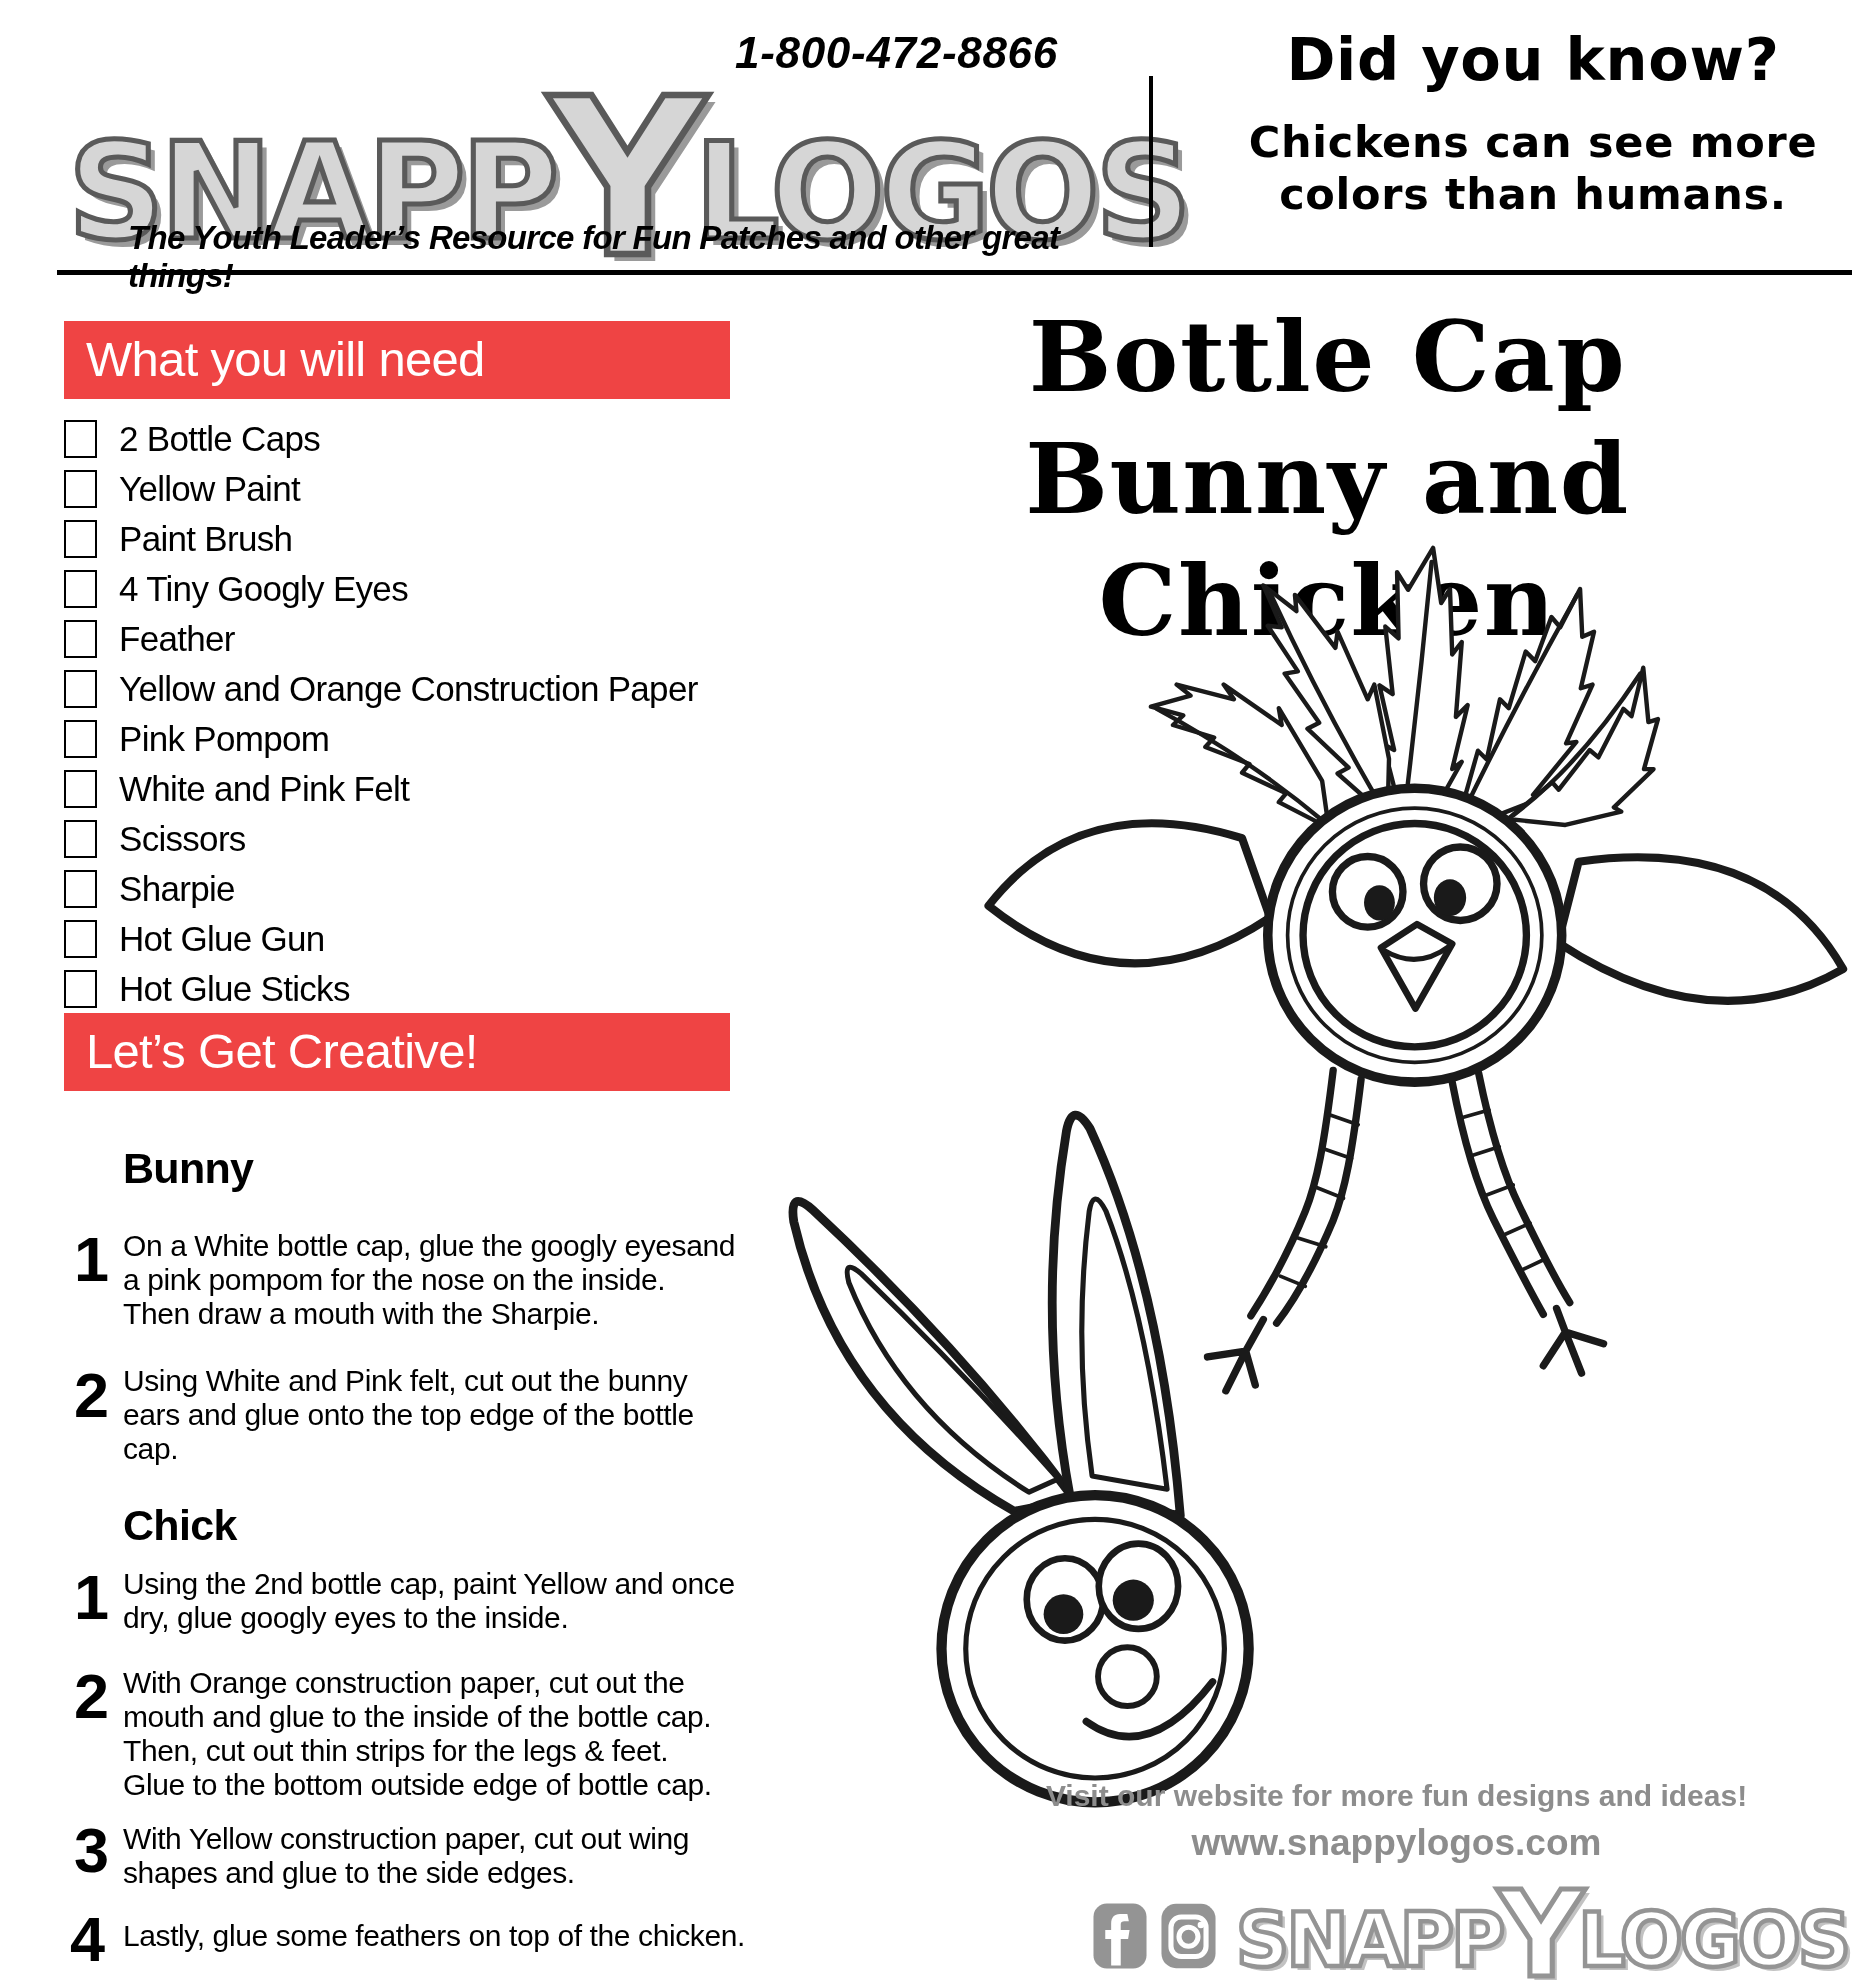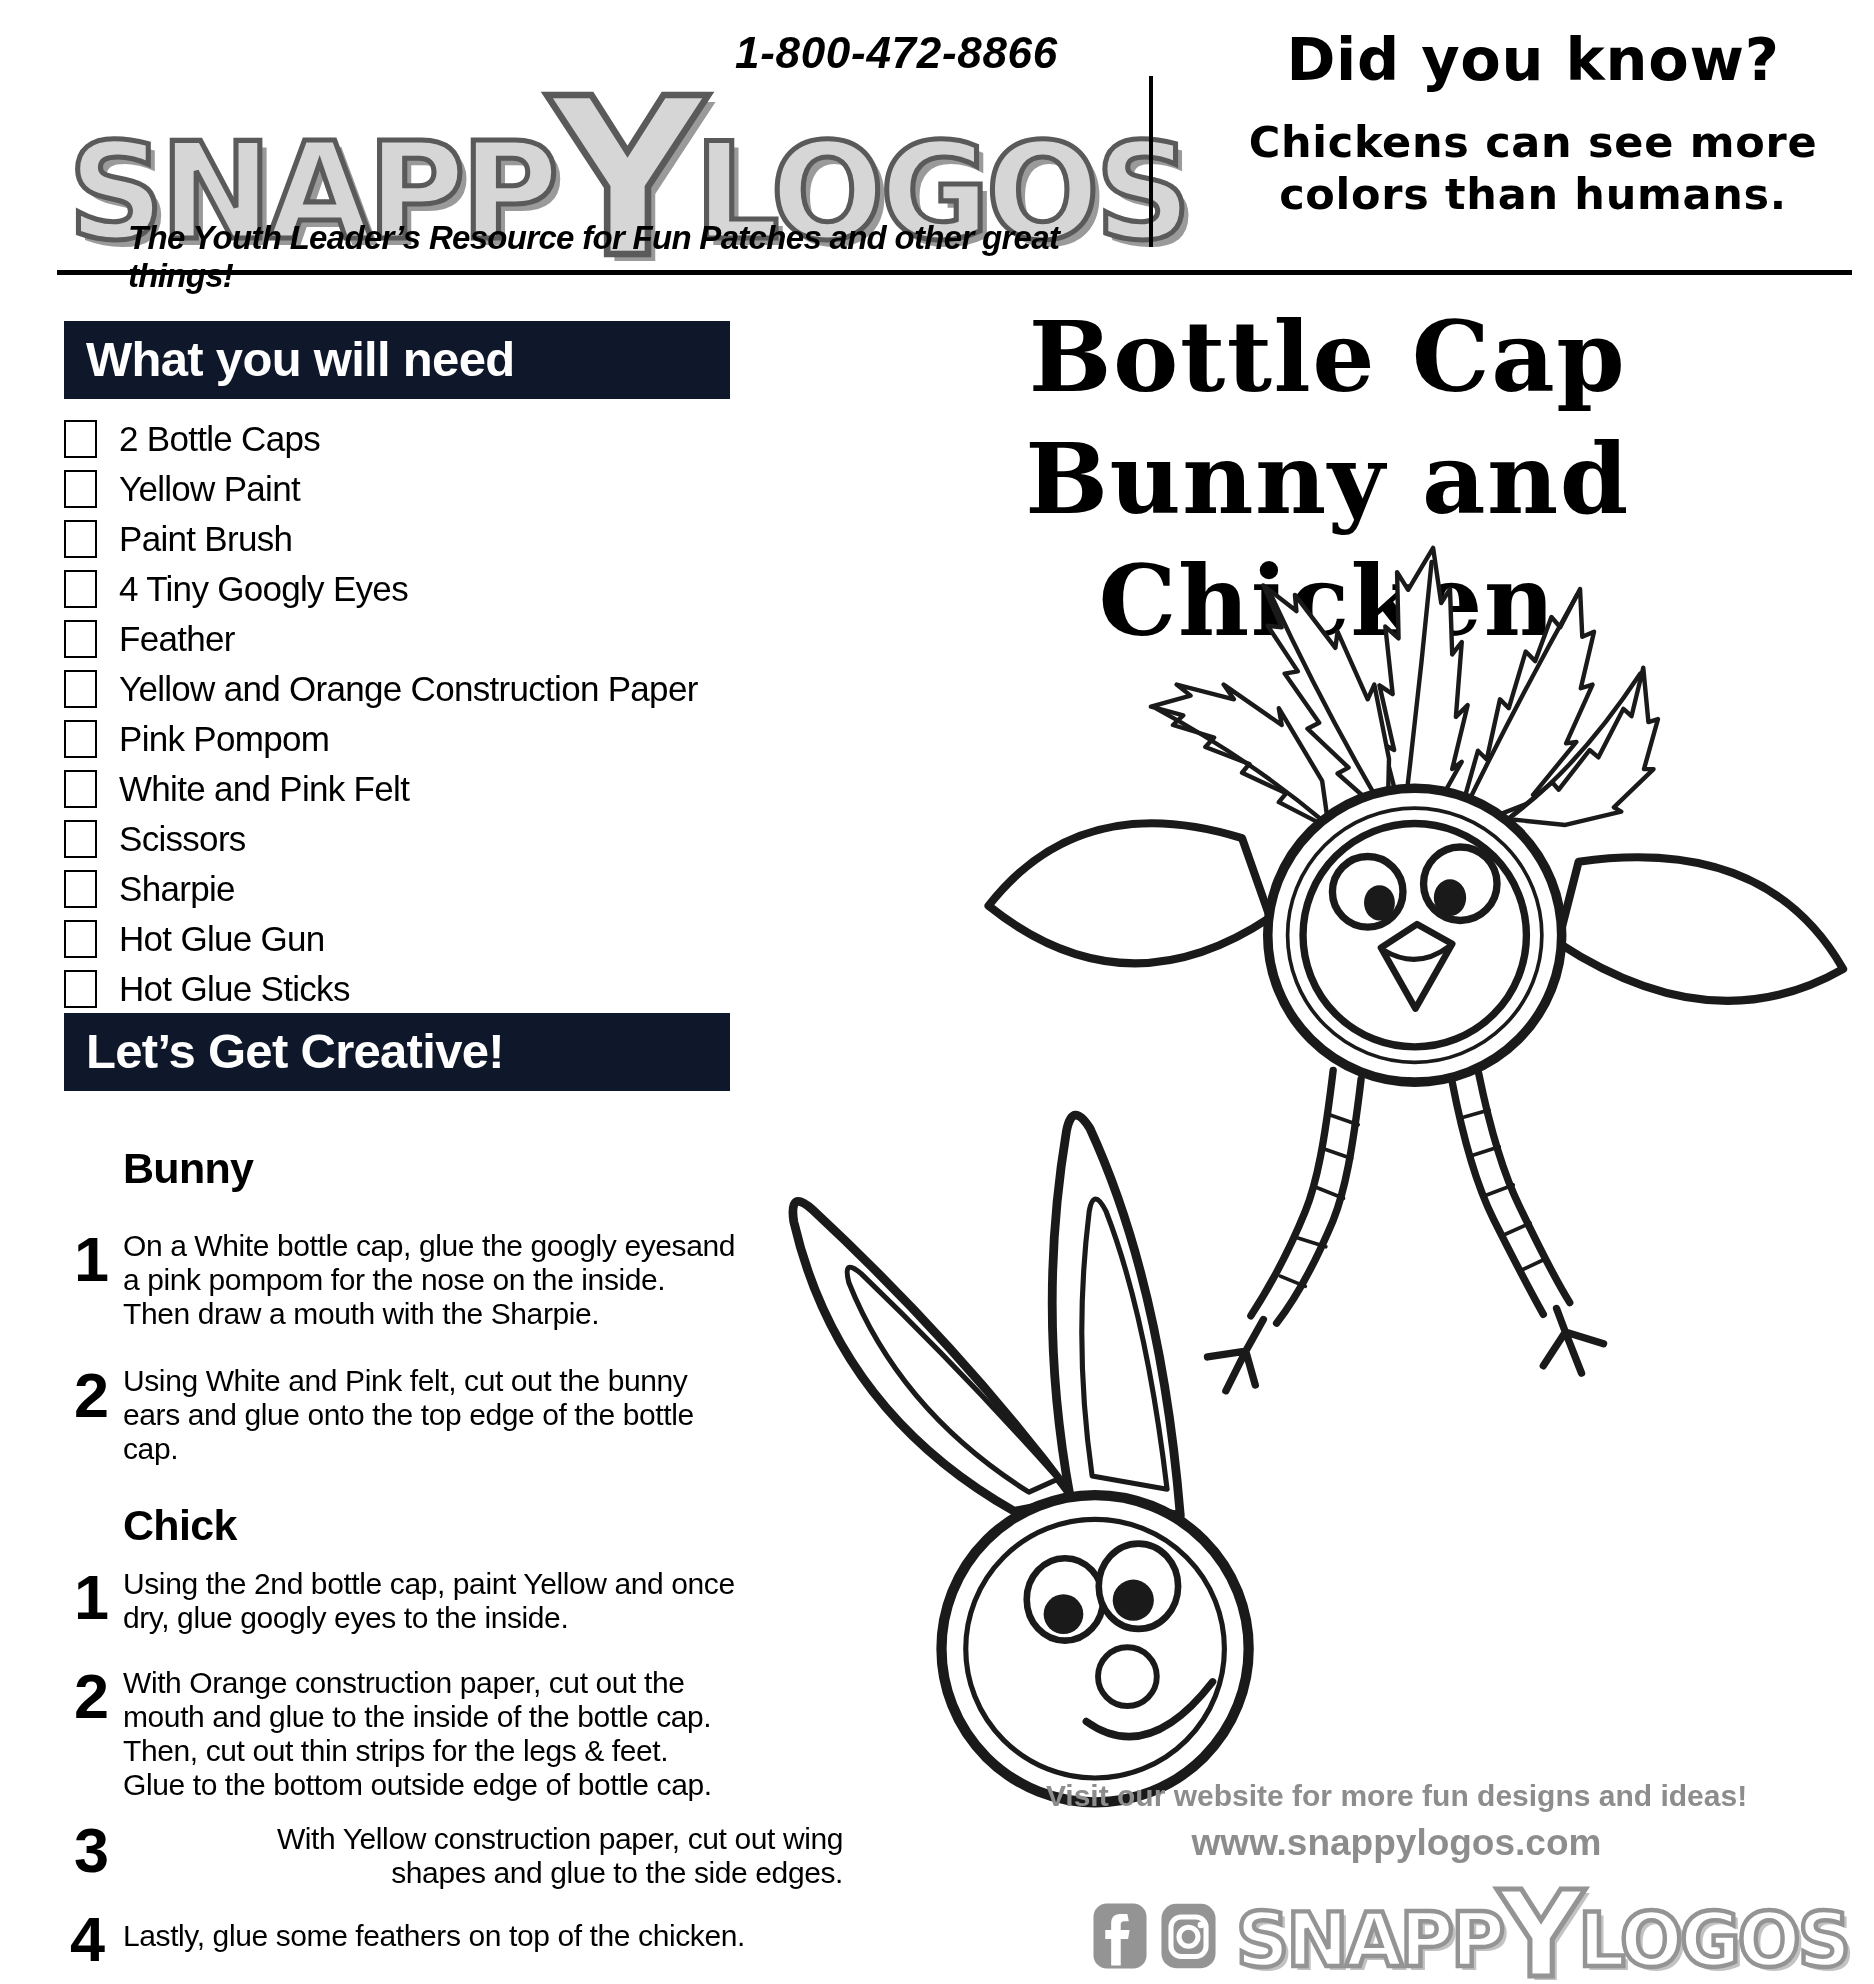--- a/index.html
+++ b/index.html
@@ -19,22 +19,22 @@
             -webkit-text-stroke:6.6px #5a5a5a;text-shadow:7.4px 7.4px 0 #9a9a9a;}
   .tagline{left:128px;top:219px;width:1000px;font-style:italic;font-weight:bold;
            font-size:33px;letter-spacing:-0.7px;}
   .vdivider{left:1149px;top:76px;width:3.7px;height:171px;background:#000;}
   .dyk{left:1191px;top:25px;width:684px;text-align:center;font-family:"DejaVu Sans",sans-serif;}
   .dyk-title{font-size:59px;font-weight:bold;letter-spacing:0.7px;}
   .dyk-fact{margin-top:22px;font-size:43px;font-weight:bold;line-height:52px;letter-spacing:0.7px;}
   .hrule{left:57px;top:270px;width:1795px;height:5.1px;background:#000;}
 
   
-  .blackbar{left:64px;width:666px;height:78px;background:#0f172a;color:#fff;
-            font-weight:bold;font-size:49px;line-height:76px;padding-left:22px;
+  .blackbar{left:64px;width:666px;height:78px;background:#ef4444;color:#fff;
+            font-weight:normal;font-size:49px;line-height:76px;padding-left:22px;
             box-sizing:border-box;letter-spacing:-0.7px;}
   .bar-materials{top:321px;}
   .bar-creative{top:1013px;}
   .mat-list{left:64px;top:414px;}
   .mat-row{display:flex;align-items:center;height:50px;}
   .mat-box{width:29px;height:34px;border:2.9px solid #000;margin-right:22px;flex:none;background:#fff;}
   .mat-lbl{font-size:35px;letter-spacing:-0.7px;}
 
   .sec-head{font-weight:bold;font-size:43px;letter-spacing:-0.7px;}
   .bunny-h{left:123px;top:1144px;}
@@ -171,21 +171,21 @@
 
   <div class="abs step-num" style="left:74px;top:1660px;">2</div>
   <div class="abs step-text" style="left:123px;top:1666px;">
     <div>With Orange construction paper, cut out the</div>
     <div>mouth and glue to the inside of the bottle cap.</div>
     <div>Then, cut out thin strips for the legs &amp; feet.</div>
     <div>Glue to the bottom outside edge of bottle cap.</div>
   </div>
 
   <div class="abs step-num" style="left:74px;top:1814px;">3</div>
-  <div class="abs step-text" style="left:123px;top:1822px;text-align:right;">
+  <div class="abs step-text" style="left:123px;top:1822px;">
     <div>With Yellow construction paper, cut out wing</div>
     <div>shapes and glue to the side edges.</div>
   </div>
 
   <div class="abs step-num" style="left:70px;top:1903px;">4</div>
   <div class="abs step-text" style="left:123px;top:1919px;">
     <div>Lastly, glue some feathers on top of the chicken.</div>
   </div>
 
   <svg class="abs" style="left:735px;top:507px;" width="1139" height="1309" viewBox="1000 690 1550 1780">

